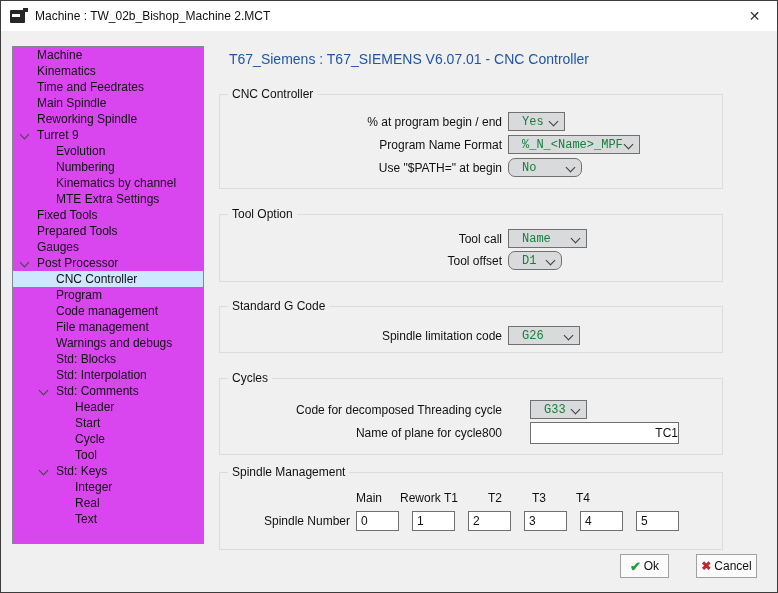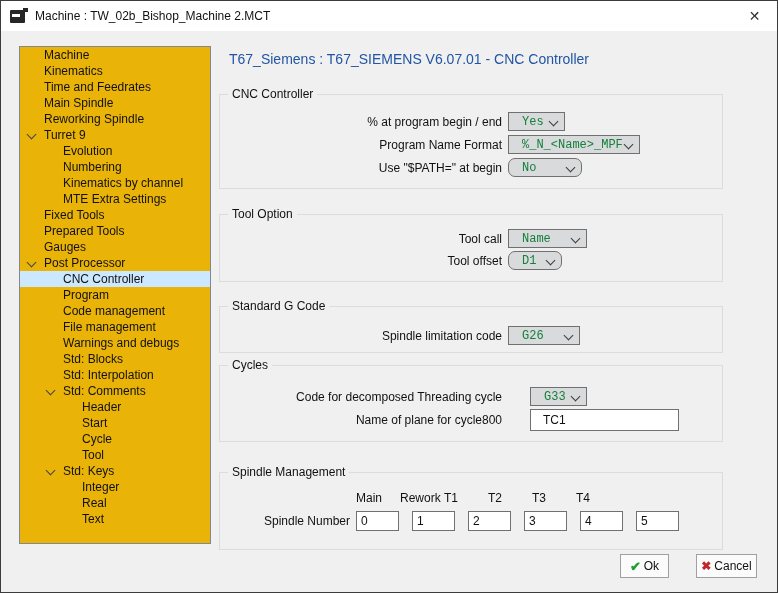--- a/index.html
+++ b/index.html
@@ -8,21 +8,21 @@
 
   
   .titlebar{position:absolute;left:0;top:0;right:0;height:30px;background:#ffffff;display:flex;align-items:center;}
   .app-icon{position:relative;width:15px;height:13px;margin-left:9px;background:#262626;border-radius:1px;}
   .app-icon:before{content:"";position:absolute;left:2px;top:4px;width:8px;height:3px;background:#ffffff;}
   .app-icon:after{content:"";position:absolute;right:-3px;top:-2px;width:5px;height:4px;background:#262626;}
   .win-title{margin-left:10px;font-size:12px;color:#111;white-space:nowrap;}
   .close-btn{position:absolute;right:0;top:0;width:45px;height:29px;display:flex;align-items:center;justify-content:center;font-size:14px;color:#333;cursor:default;}
 
   
-  .tree{position:absolute;left:18px;top:45px;width:192px;height:498px;background:#eab308;border:1px solid #828790;box-sizing:border-box;overflow:hidden;font-size:12px;color:#111;}
+  .tree{position:absolute;left:11px;top:45px;width:192px;height:498px;background:#d946ef;border:1px solid #828790;box-sizing:border-box;overflow:hidden;font-size:12px;color:#111;}
   .trow{position:relative;height:16px;line-height:16px;white-space:nowrap;}
   .trow.sel{background:var(--sel,#cce8ff);}
   .trow .lbl{display:inline-block;}
   .trow.lv1 .lbl{margin-left:24px;}
   .trow.lv2 .lbl{margin-left:43px;}
   .trow.lv3 .lbl{margin-left:62px;}
   .chev{position:absolute;top:4px;width:6px;height:6px;border-right:1.5px solid #444;border-bottom:1.5px solid #444;transform:rotate(45deg);}
   .trow.lv1 .chev{left:8px;}
   .trow.lv2 .chev{left:27px;}
 
@@ -32,21 +32,21 @@
   .group{position:absolute;left:218px;width:504px;border:1px solid #dcdcdc;box-sizing:border-box;background:#f0f0f0;}
   .group-title{position:absolute;top:-8px;left:8px;background:#f0f0f0;padding:0 4px;font-size:12px;color:#111;white-space:nowrap;}
   .rows{display:block;}
   .frow{display:flex;align-items:center;height:19px;margin-bottom:4px;}
   .flabel{width:282px;text-align:right;margin-right:6px;font-size:12px;color:#111;white-space:nowrap;}
 
   .combo{position:relative;height:19px;background:#d9dadb;border:1px solid #707070;box-sizing:border-box;display:flex;align-items:center;cursor:default;}
   .combo .ctext{font-size:12px;color:#15803d;padding-left:13px;white-space:nowrap;overflow:hidden;font-family:Liberation Mono, monospace;}
   .combo .cchev{position:absolute;right:7px;top:5px;width:6px;height:6px;border-right:1.2px solid #3c3c3c;border-bottom:1.2px solid #3c3c3c;transform:rotate(45deg);}
 
-  .tinput{height:22px;border:1px solid #707070;background:#fff;box-sizing:border-box;font-family:inherit;font-size:12px;color:#111;padding:0 0 0 12px;outline:none;}
+  .tinput{height:22px;border:1px solid #707070;background:#fff;box-sizing:border-box;font-family:inherit;font-size:12px;color:#111;padding:0 0 0 5px;outline:none;text-align:right;}
 
   
   .g1 .rows{margin-top:17px;}
   .g2 .rows{margin-top:14px;}.g2 .frow{margin-bottom:3px;}
   .g3 .rows{margin-top:19px;}
   .g4 .rows{margin-top:21px;}.g4 .frow{margin-bottom:3px;gap:22px;}
   .g4 .frow.txt{height:22px;}
 
   
   .spindle-headers{display:flex;gap:1px;margin-left:136px;margin-top:18px;}
@@ -162,21 +162,21 @@
         <div class="frow">
           <span class="flabel">Spindle limitation code</span>
           <div class="combo" style="width: 72px;">
             <span class="ctext">G26</span>
             <span class="cchev"></span>
           </div>
         </div>
       </div>
   </div>
 
-  <div class="group g4" style="top:364px;height:77px;">
+  <div class="group g4" style="top:377px;height:77px;">
     <span class="group-title">Cycles</span>
     <div class="rows">
         <div class="frow">
           <span class="flabel">Code for decomposed Threading cycle</span>
           <div class="combo" style="width: 57px;">
             <span class="ctext">G33</span>
             <span class="cchev"></span>
           </div>
         </div>
         <div class="frow txt">

